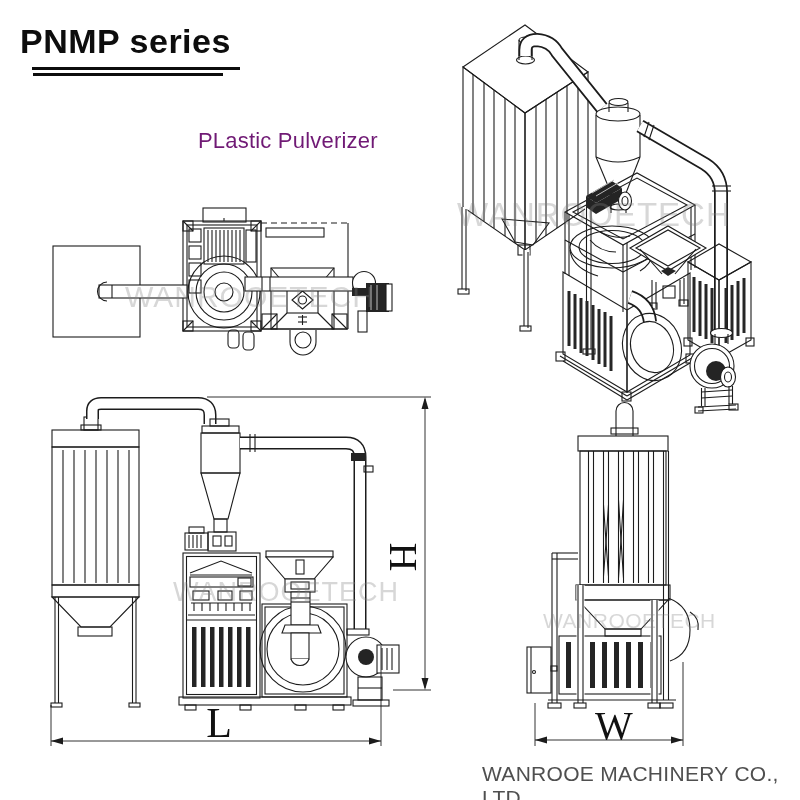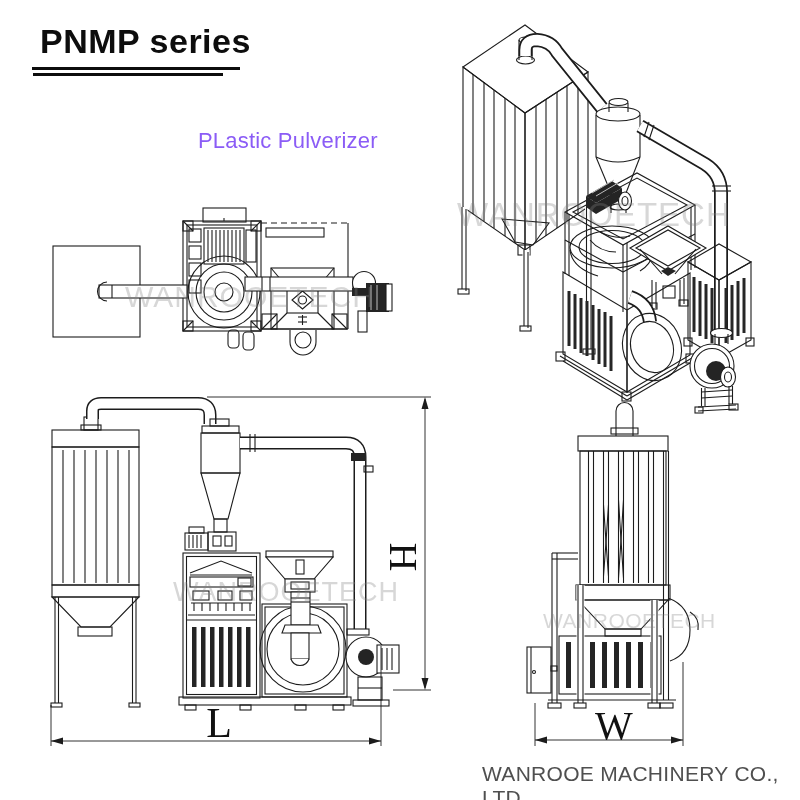--- a/index.html
+++ b/index.html
@@ -1,22 +1,22 @@
 <!DOCTYPE html>
 <html><head>
 <meta charset="utf-8">
 <style>
   html,body{margin:0;padding:0;background:#ffffff;}
   #page{position:relative;width:800px;height:800px;background:#fff;overflow:hidden;
         font-family:"Liberation Sans",sans-serif;color:#1c1c1c;}
   .abs{position:absolute;}
-  #title{left:40px;top:22px;font-size:34px;font-weight:bold;letter-spacing:0.5px;color:#0d0d0d;}
+  #title{left:20px;top:22px;font-size:34px;font-weight:bold;letter-spacing:0.5px;color:#0d0d0d;}
   #rule1{left:32px;top:67px;width:208px;height:3px;background:#0d0d0d;}
   #rule2{left:33px;top:73px;width:190px;height:2.5px;background:#0d0d0d;}
-  #subtitle{left:198px;top:128px;font-size:22px;color:#8b5cf6;letter-spacing:0.2px;}
+  #subtitle{left:198px;top:128px;font-size:22px;color:#701a75;letter-spacing:0.2px;}
   #footer{left:482px;top:762px;font-size:21px;color:#4f4f4f;letter-spacing:0.3px;}
   .wm{position:absolute;font-weight:normal;color:rgba(130,130,130,0.32);
       letter-spacing:1px;white-space:nowrap;z-index:3;pointer-events:none;}
   #wm1{left:125px;top:280px;font-size:30px;}
   #wm2{left:457px;top:196px;font-size:33px;}
   #wm3{left:173px;top:577px;font-size:27px;}
   #wm4{left:543px;top:609px;font-size:21px;letter-spacing:0.5px;}
   .dimlab{position:absolute;font-family:"Liberation Serif",serif;color:#111;
           text-align:center;z-index:2;}
   #dimL{left:197px;top:699px;width:44px;font-size:42px;}

